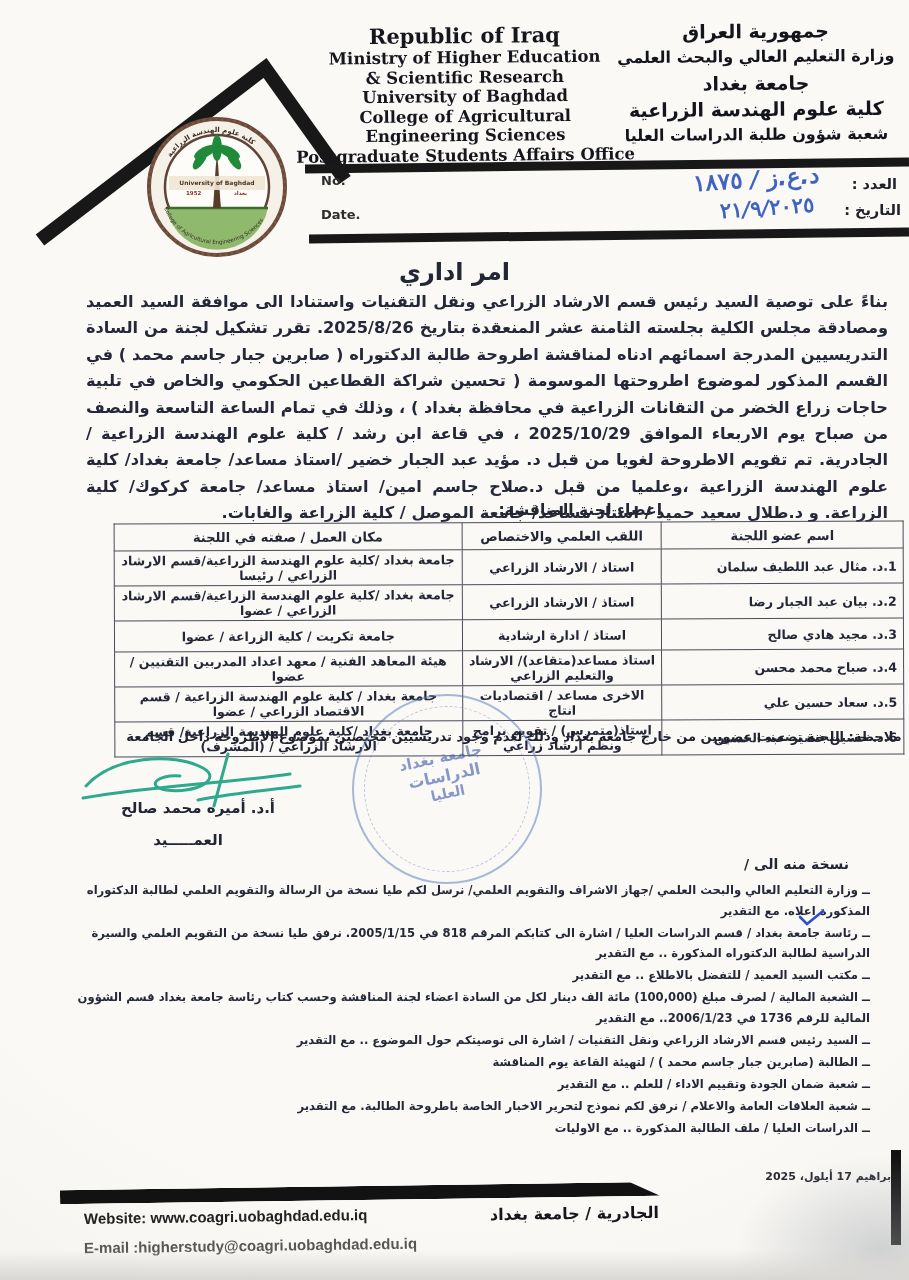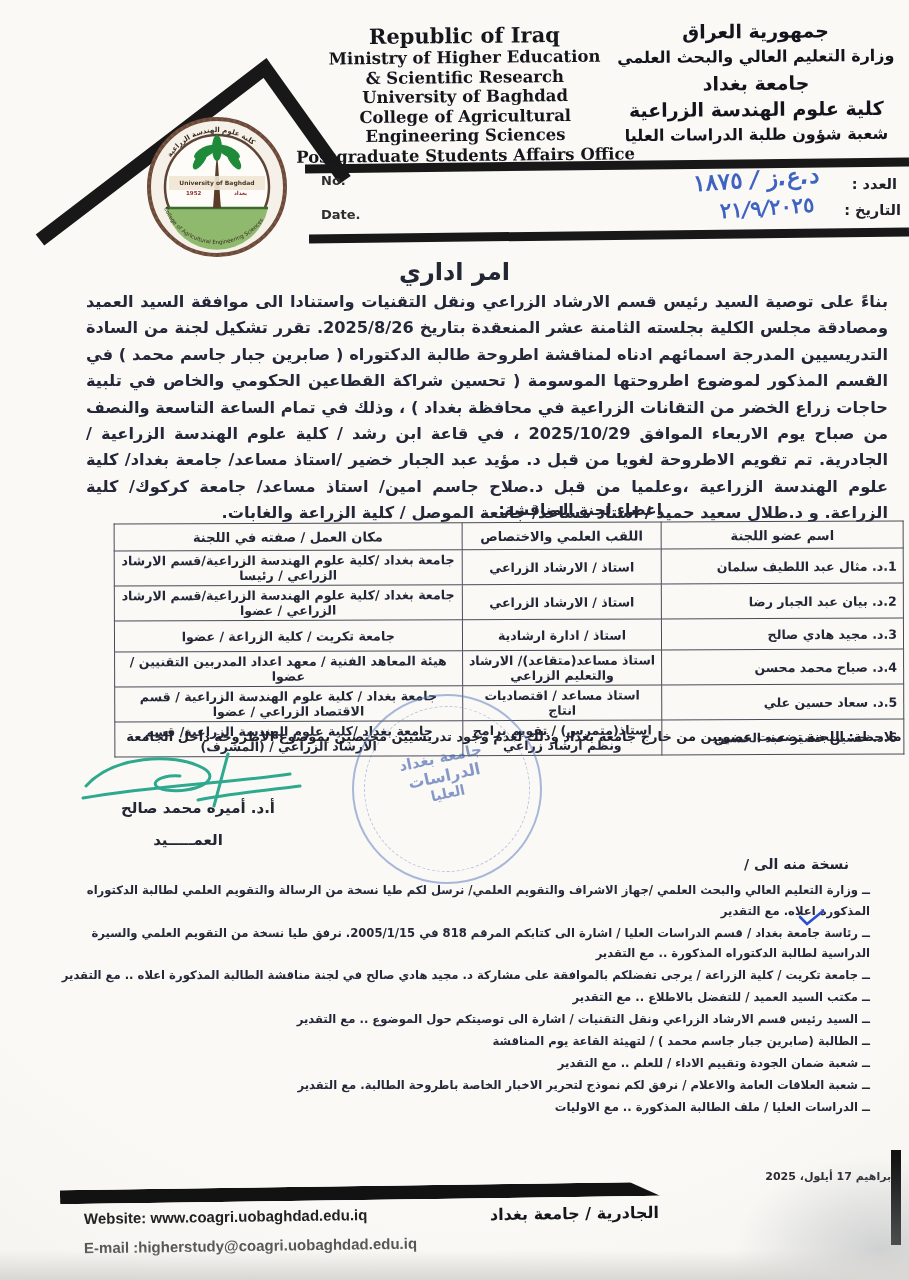--- a/index.html
+++ b/index.html
@@ -177,21 +177,21 @@
       <td class="cell-title">استاذ / ادارة ارشادية</td>
       <td class="cell-place">جامعة تكريت / كلية الزراعة / عضوا</td>
     </tr>
     <tr>
       <td class="cell-name">4.د. صباح محمد محسن</td>
       <td class="cell-title">استاذ مساعد(متقاعد)/ الارشاد والتعليم الزراعي</td>
       <td class="cell-place">هيئة المعاهد الفنية / معهد اعداد المدربين التقنيين / عضوا</td>
     </tr>
     <tr>
       <td class="cell-name">5.د. سعاد حسين علي</td>
-      <td class="cell-title">استاذ مساعد / اقتصاديات انتاج</td>
+      <td class="cell-title">الاخرى مساعد / اقتصاديات انتاج</td>
       <td class="cell-place">جامعة بغداد / كلية علوم الهندسة الزراعية / قسم الاقتصاد الزراعي / عضوا</td>
     </tr>
     <tr>
       <td class="cell-name">6.د. حسين خضير عبد الحسين</td>
       <td class="cell-title">استاذ(متمرس) / تقويم برامج ونظم ارشاد زراعي</td>
       <td class="cell-place">جامعة بغداد /كلية علوم الهندسة الزراعية/ قسم الارشاد الزراعي / (المشرف)</td>
     </tr>
   </tbody>
     </table>
 
@@ -212,22 +212,22 @@
     <div class="inner"></div>
     <div class="t1">جامعة بغداد</div>
     <div class="t2">الدراسات</div>
     <div class="t3">العليا</div>
   </div>
 
   <div class="abs dist-head rtl">نسخة منه الى /</div>
   <div class="abs dist rtl">
     <div>ــ وزارة التعليم العالي والبحث العلمي /جهاز الاشراف والتقويم العلمي/ نرسل لكم طيا نسخة من الرسالة والتقويم العلمي لطالبة الدكتوراه المذكورة اعلاه. مع التقدير</div>
     <div>ــ رئاسة جامعة بغداد / قسم الدراسات العليا / اشارة الى كتابكم المرقم 818 في 2005/1/15. نرفق طيا نسخة من التقويم العلمي والسيرة الدراسية لطالبة الدكتوراه المذكورة .. مع التقدير</div>
-    <div>ــ جامعة تكريت / كلية الزراعة / يرجى تفضلكم بالموافقة على مشاركة د. مجيد هادي صالح في لجنة مناقشة الطالبة المذكورة اعلاه .. مع التقدير</div>
     <div>ــ مكتب السيد العميد / للتفضل بالاطلاع .. مع التقدير</div>
+    <div>ــ الشعبة المالية / لصرف مبلغ (100,000) مائة الف دينار لكل من السادة اعضاء لجنة المناقشة وحسب كتاب رئاسة جامعة بغداد قسم الشؤون المالية للرقم 1736 في 2006/1/23.. مع التقدير</div>
     <div>ــ السيد رئيس قسم الارشاد الزراعي ونقل التقنيات / اشارة الى توصيتكم حول الموضوع .. مع التقدير</div>
     <div>ــ الطالبة (صابرين جبار جاسم محمد ) / لتهيئة القاعة يوم المناقشة</div>
     <div>ــ شعبة ضمان الجودة وتقييم الاداء / للعلم .. مع التقدير</div>
     <div>ــ شعبة العلاقات العامة والاعلام / نرفق لكم نموذج لتحرير الاخبار الخاصة باطروحة الطالبة. مع التقدير</div>
     <div>ــ الدراسات العليا / ملف الطالبة المذكورة .. مع الاوليات</div>
   </div>
 
   <svg class="abs chk" width="30" height="20">
     <polyline points="4,9 11,16 27,3" fill="none" stroke="#2b4fd0" stroke-width="2.6" stroke-linecap="round"></polyline>
   </svg>

